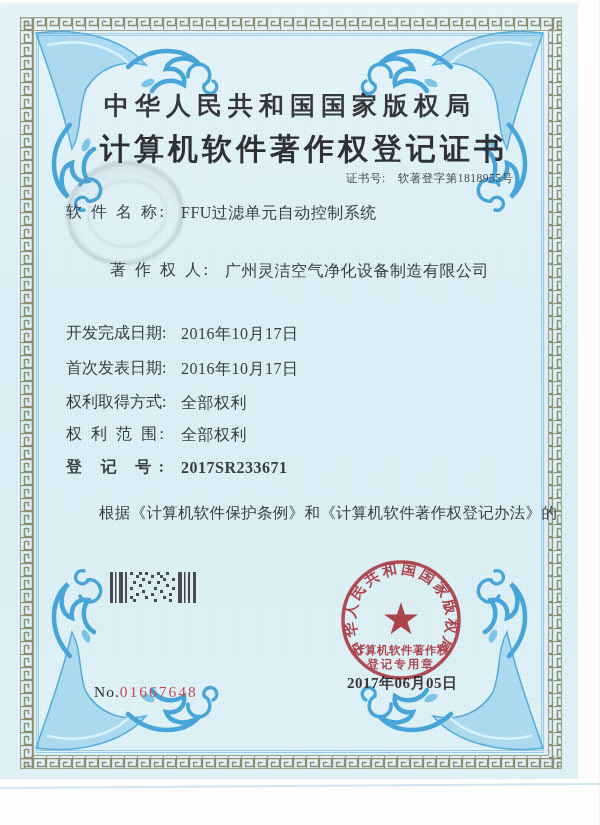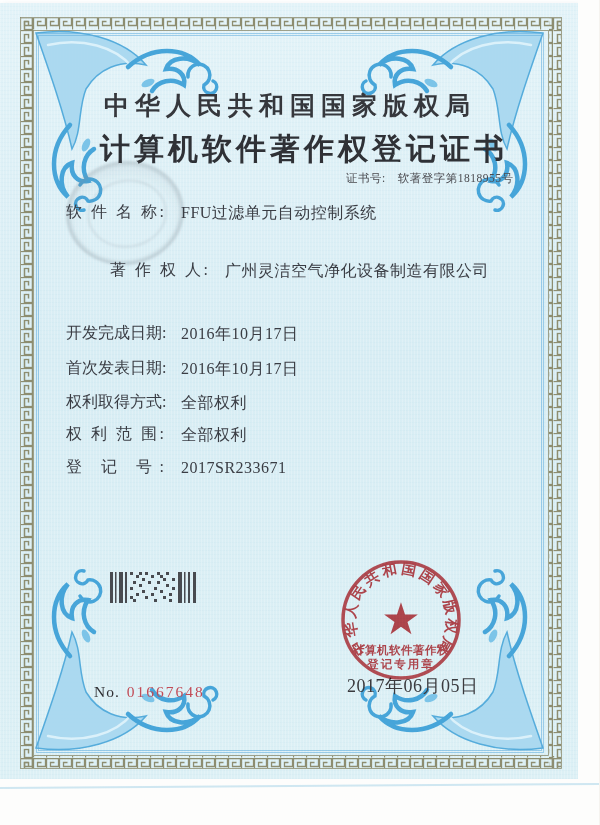--- a/index.html
+++ b/index.html
@@ -51,35 +51,35 @@
   }
   .certno .v { margin-left:12px; }
 
   .fields { position:absolute; left:66px; top:0; width:460px; color:#3a3d44; }
   .frow { position:absolute; left:0; font-size:16px; white-space:nowrap; }
   .flabel { display:inline-block; width:98px; text-align:justify; text-align-last:justify; vertical-align:top; }
   .fvalue { display:inline-block; margin-left:13px; letter-spacing:0.5px; vertical-align:top; line-height:21px; }
   .fvalue .l2 { display:block; }
 
   .r0 { top:199px; } .r1 { top:257px;margin-left:44px; } .r2 { top:320px; } .r3 { top:355px; }
-  .r4 { top:389px; } .r5 { top:421px;font-family:Liberation Serif, serif; } .r6 { top:454px; }
+  .r4 { top:389px; } .r5 { top:421px;font-family:Liberation Serif, serif; } .r6 { top:454px;font-weight:bold; }
 
   .statement { position:absolute; left:68px; top:494px; width:484px; font-size:15.5px;
     color:#3a3d44; line-height:32px; letter-spacing:0.3px; }
   .statement .s1 { text-indent:2em; white-space:nowrap; }
   .statement .s2 { white-space:nowrap; }
 
   .barcode { position:absolute; left:110px; top:569px; opacity:0.88; }
 
-  .stamp-date { position:absolute; left:347px; top:671px; font-size:18px; color:#3a3a3e; letter-spacing:0.5px; z-index:4; }
+  .stamp-date { position:absolute; left:347px; top:671px; font-size:15px; color:#3a3a3e; letter-spacing:0.5px; z-index:4;font-weight:bold; }
 
   .stamp { position:absolute; left:336px; top:552px; z-index:5; opacity:0.93; mix-blend-mode:multiply; }
 
   .serial { position:absolute; left:94px; top:680px; font-size:15.5px; color:#2f2f33; letter-spacing:1px; }
-  .serial .num { margin-left:7px; letter-spacing:2px; }
+  .serial .num { letter-spacing:2px; }
 
   .white-right { position:absolute; right:0; top:0; width:21px; height:825px; background:#fdfdfc; }
   .white-bottom { position:absolute; left:0; bottom:0; width:600px; height:46px; background:#fdfdfc; }
   .fold-line { position:absolute; left:0; bottom:38px; width:600px; height:2px; background:rgba(120,190,220,0.35); transform:rotate(-0.4deg); }
 </style>
 </head>
 <body>
 
 <div class="page">
 
@@ -157,20 +157,21 @@
         <span class="flabel">权 利 范 围:</span>
         <span class="fvalue">全部权利</span>
       </div>
       <div class="frow r6">
         <span class="flabel">登 记 号:</span>
         <span class="fvalue">2017SR233671</span>
       </div>
     </div>
 
     <div class="statement">
+      <div class="s1">根据《计算机软件保护条例》和《计算机软件著作权登记办法》的</div>
     </div>
 
     <svg class="barcode" width="88" height="31" aria-hidden="true">
       <g fill="#35353a">
         <rect x="0" y="0" width="3" height="31"></rect>
           <rect x="5" y="0" width="1.5" height="31"></rect>
         <rect x="9" y="0" width="4" height="31"></rect>
           <rect x="15" y="0" width="2" height="31"></rect>
         <rect x="20" y="0" width="3" height="3"></rect>
           <rect x="26" y="3" width="3" height="3"></rect>

